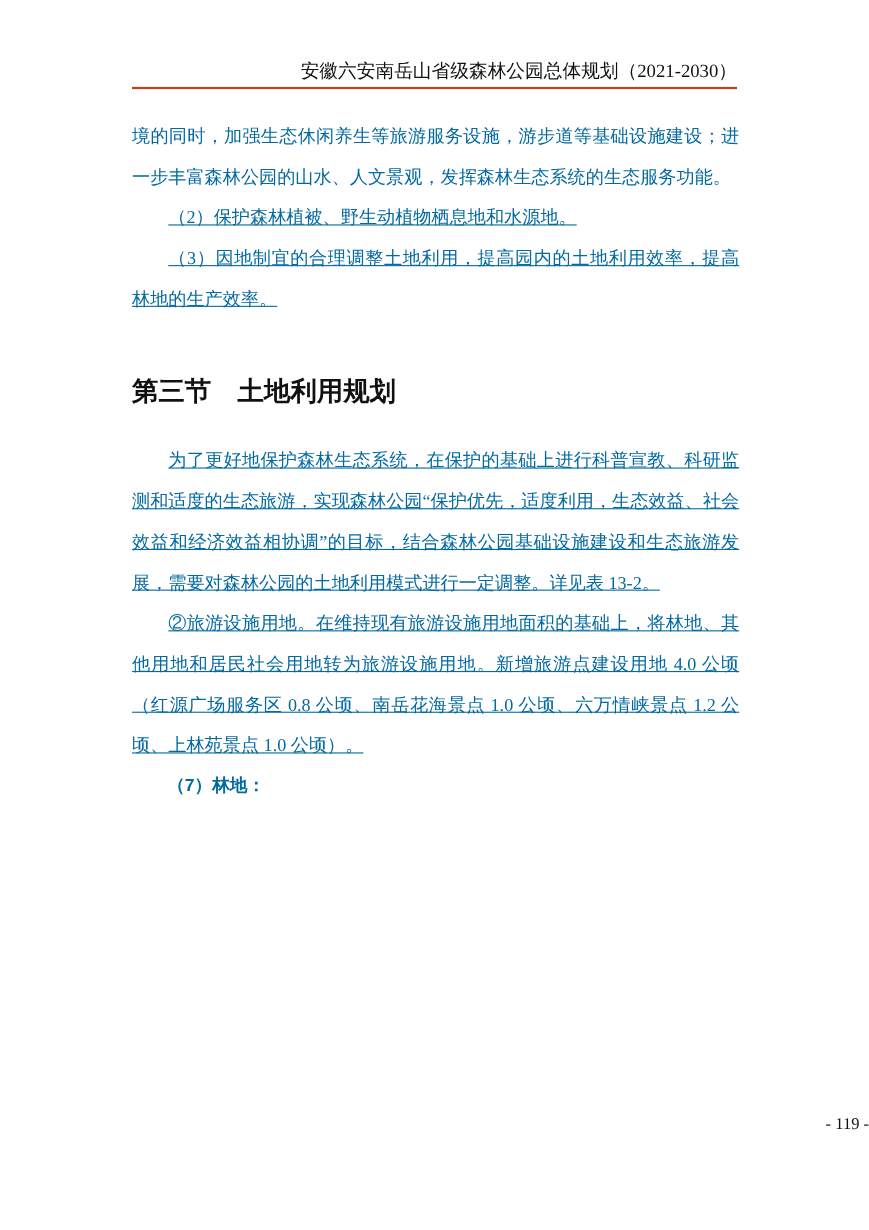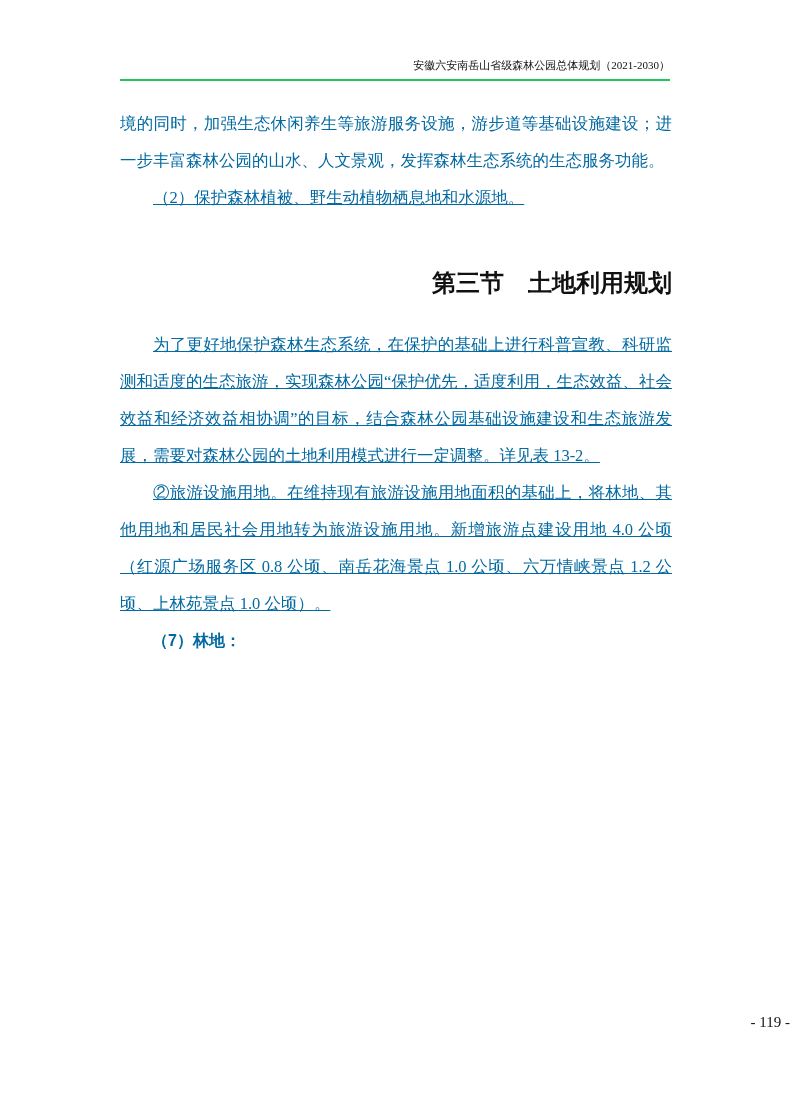--- a/index.html
+++ b/index.html
@@ -15,24 +15,24 @@
     overflow: hidden;
     color: #111111;
     font-family: "Liberation Serif", "DejaVu Serif", serif;
   }
   .page-header {
     position: absolute;
     top: 56px;
     left: 120px;
     width: 550px;
     text-align: right;
-    font-size: 11px;
+    font-size: 17px;
     line-height: 18px;
     padding-bottom: 5px;
-    border-bottom: 2px solid #22c55e;
+    border-bottom: 2px solid #c2410c;
     color: #111111;
   }
   .content {
     position: absolute;
     top: 105px;
     left: 120px;
     width: 552px;
   }
   .content p {
     margin: 0;
@@ -51,21 +51,21 @@
     font-family: "Liberation Sans", "DejaVu Sans", sans-serif;
     font-size: 16px;
   }
   .section-heading {
     margin: 50px 0 26px 0;
     font-family: "Liberation Sans", "DejaVu Sans", sans-serif;
     font-weight: bold;
     font-size: 24px;
     line-height: 34px;
     color: #111111;
-    text-align: right;
+    text-align: left;
   }
   .page-footer {
     position: absolute;
     top: 1012px;
     left: 0;
     width: 790px;
     text-align: right;
     font-size: 15px;
     line-height: 20px;
     color: #111111;
@@ -79,20 +79,21 @@
   <div class="page-header">
     <span>安徽六安南岳山省级森林公园总体规划（2021-2030）</span>
   </div>
 
   <div class="content">
 
     <p>境的同时，加强生态休闲养生等旅游服务设施，游步道等基础设施建设；进一步丰富森林公园的山水、人文景观，发挥森林生态系统的生态服务功能。</p>
 
     <p class="indent">（2）保护森林植被、野生动植物栖息地和水源地。</p>
 
+    <p class="indent">（3）因地制宜的合理调整土地利用，提高园内的土地利用效率，提高林地的生产效率。</p>
 
     <h2 class="section-heading">第三节　土地利用规划</h2>
 
     <p class="indent">为了更好地保护森林生态系统，在保护的基础上进行科普宣教、科研监测和适度的生态旅游，实现森林公园“保护优先，适度利用，生态效益、社会效益和经济效益相协调”的目标，结合森林公园基础设施建设和生态旅游发展，需要对森林公园的土地利用模式进行一定调整。详见表 13-2。</p>
 
 
 
     <p class="indent">②旅游设施用地。在维持现有旅游设施用地面积的基础上，将林地、其他用地和居民社会用地转为旅游设施用地。新增旅游点建设用地 4.0 公顷（红源广场服务区 0.8 公顷、南岳花海景点 1.0 公顷、六万情峡景点 1.2 公顷、上林苑景点 1.0 公顷）。</p>
 
     <p class="bold-label">（7）林地：</p>

